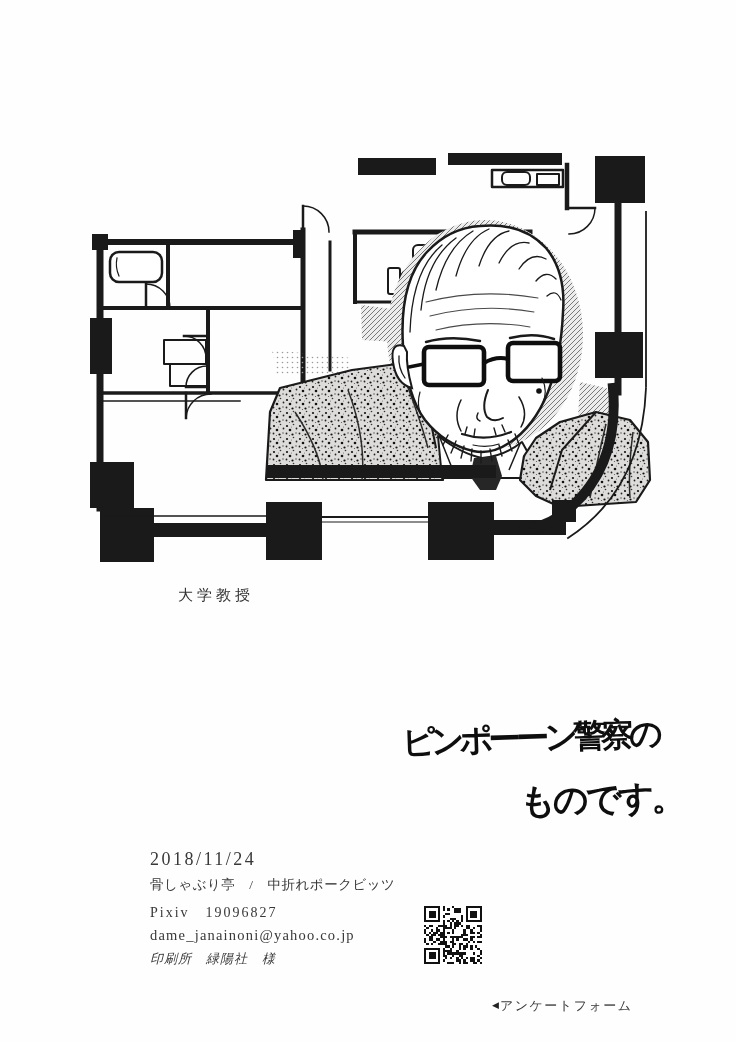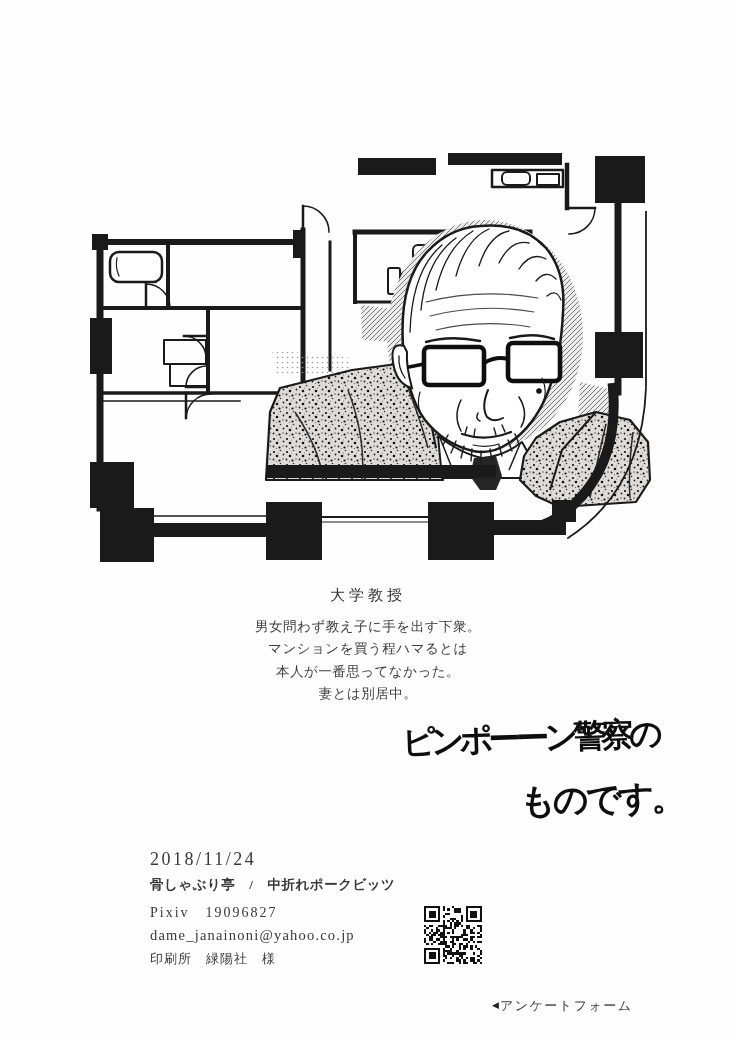--- a/index.html
+++ b/index.html
@@ -1,33 +1,33 @@
 <!DOCTYPE html>
 <html><head>
 <meta charset="utf-8">
 <style>
   html,body{margin:0;padding:0;background:#ffffff;}
   .page{position:relative;width:736px;height:1042px;background:#fefefe;overflow:hidden;
         font-family:"Liberation Serif","DejaVu Serif",serif;color:#3a3a3a;}
   .artwork{position:absolute;left:90px;top:150px;width:570px;height:420px;}
-  .title{position:absolute;left:178px;top:586px;width:380px;text-align:center;
+  .title{position:absolute;left:178px;top:586px;width:380px;text-align:left;
          font-size:15px;letter-spacing:4px;color:#333;}
   .bio{position:absolute;left:158px;top:616px;width:420px;text-align:center;
        font-size:13.5px;line-height:22.3px;letter-spacing:0.5px;color:#3c3c3c;}
   .hand{position:absolute;font-family:"DejaVu Sans","Liberation Sans",sans-serif;
         font-weight:700;color:#0e0e0e;white-space:nowrap;}
   .hw1{left:402px;top:716px;font-size:33px;letter-spacing:-5px;transform:rotate(-2deg);}
   .hw2{left:520px;top:776px;font-size:35px;letter-spacing:-3px;transform:rotate(-1.5deg);}
   .colophon{position:absolute;left:150px;top:849px;width:320px;height:130px;color:#383838;}
   .colophon>div{position:absolute;left:0;white-space:nowrap;}
   .c-date{top:0;font-size:18px;letter-spacing:2.5px;}
-  .c-circle{top:27px;font-size:13.5px;letter-spacing:0.5px;font-weight:bold;}
+  .c-circle{top:27px;font-size:13.5px;letter-spacing:0.5px;}
   .c-pixiv{top:55px;font-size:14px;letter-spacing:2px;}
   .c-email{top:78px;font-size:14.5px;letter-spacing:1.2px;}
-  .c-printer{top:101px;font-size:13px;letter-spacing:1px;}
+  .c-printer{top:101px;font-size:13px;letter-spacing:1px;font-style:italic;}
   .qr{position:absolute;left:424px;top:906px;width:58px;height:58px;}
   .qr-caption{position:absolute;left:492px;top:997px;font-size:13px;letter-spacing:1.5px;
               color:#383838;white-space:nowrap;}
   .qr-caption .arrow{font-family:"DejaVu Sans",sans-serif;font-size:9px;vertical-align:2px;
                      letter-spacing:0;margin-right:1px;color:#222;}
 </style>
 </head>
 <body>
 
 <div class="page">
@@ -155,26 +155,20 @@
       <rect x="10" y="358" width="54" height="54" fill="#1a1a1a" stroke="none"></rect>
       <rect x="404" y="370" width="72" height="15" fill="#1a1a1a" stroke="none"></rect>
       <rect x="462" y="350" width="24" height="22" fill="#1a1a1a" stroke="none"></rect>
       <path d="M14,366 H178" stroke-width="1.5"></path>
       <path d="M523,238 Q530,322 470,366 Q452,378 434,379" stroke-width="10"></path>
       <path d="M556,238 Q552,340 478,388" stroke-width="1.8"></path>
     </g>
   </svg>
 
   <div class="title">大学教授</div>
-  <div class="bio">
-    <div>男女問わず教え子に手を出す下衆。</div>
-    <div>マンションを買う程ハマるとは</div>
-    <div>本人が一番思ってなかった。</div>
-    <div>妻とは別居中。</div>
-  </div>
 
   <div class="hand hw1">ピンポーーン警察の</div>
   <div class="hand hw2">ものです。</div>
 
   <div class="colophon">
     <div class="c-date">2018/11/24</div>
     <div class="c-circle">骨しゃぶり亭　/　中折れポークビッツ</div>
     <div class="c-pixiv">Pixiv　19096827</div>
     <div class="c-email">dame_janainoni@yahoo.co.jp</div>
     <div class="c-printer">印刷所　緑陽社　様</div>

